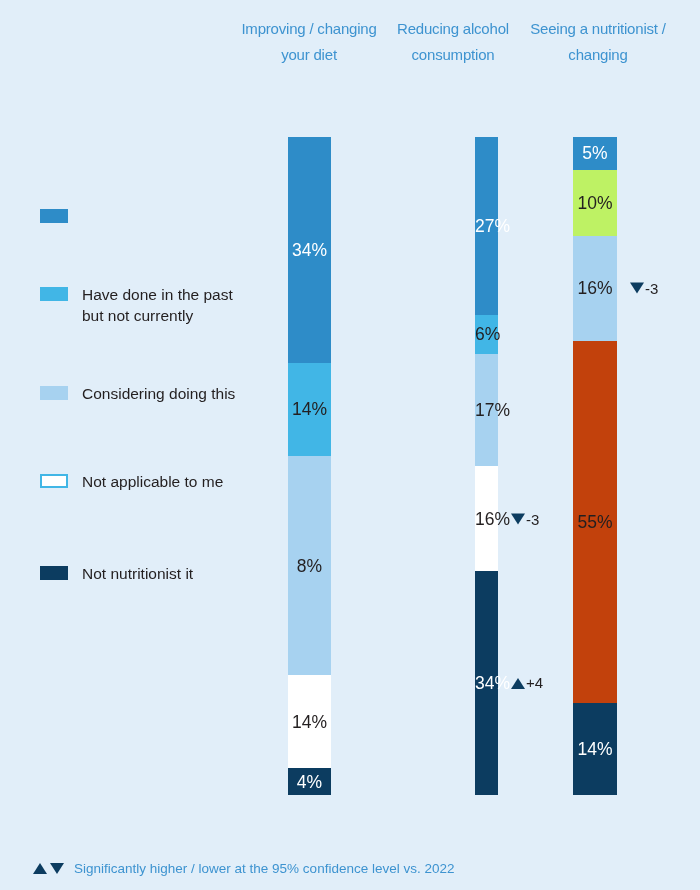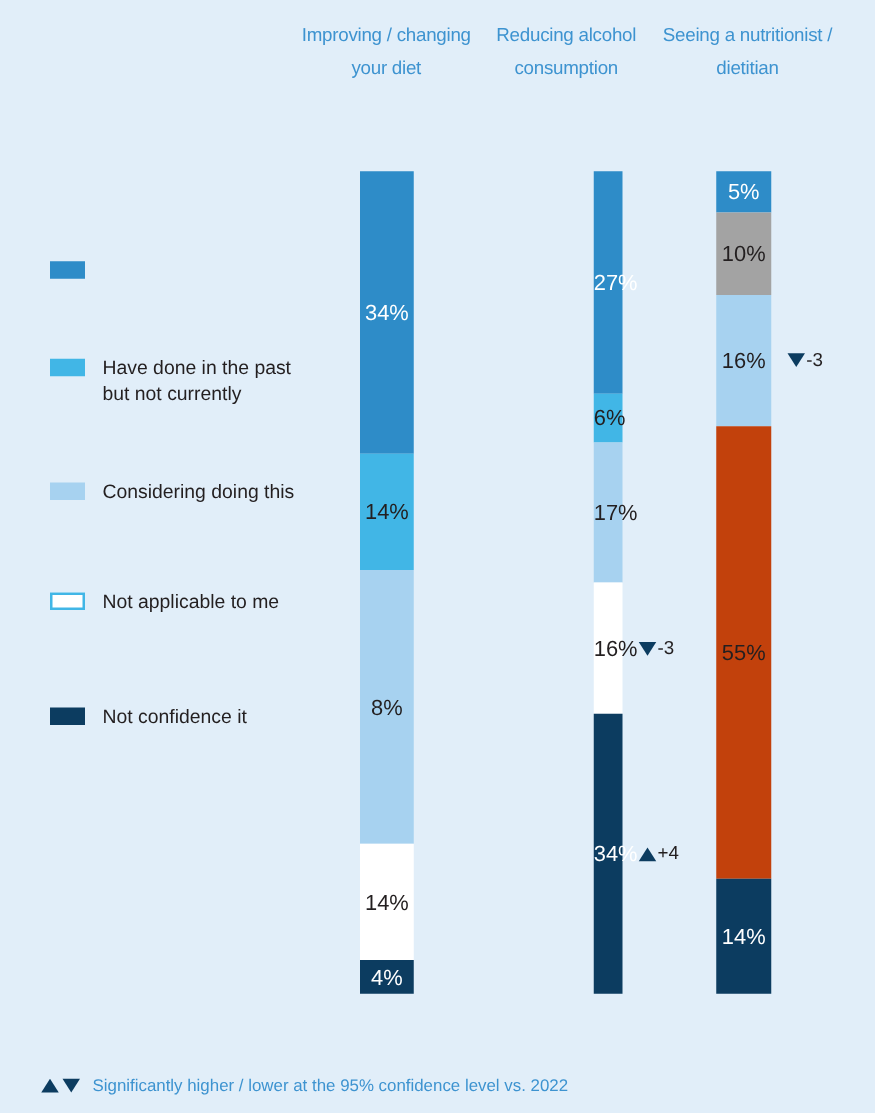--- a/index.html
+++ b/index.html
@@ -151,21 +151,21 @@
 
 <div class="headers">
   <div class="col-header c0">Improving /
 changing
 your diet</div>
   <div class="col-header c1">Reducing
 alcohol
 consumption</div>
   <div class="col-header c2">Seeing a
 nutritionist /
-dietitian</div>
+changing</div>
 </div>
 
 <div class="legend">
   <div class="legend-item l0">
     <span class="swatch" style="background: rgb(46, 140, 200);"></span>
   </div>
   <div class="legend-item l1">
     <span class="swatch" style="background: rgb(65, 182, 230);"></span>
     <span class="legend-label">Have done in the past
 but not currently</span>
@@ -173,21 +173,21 @@
   <div class="legend-item l2">
     <span class="swatch" style="background: rgb(167, 210, 240);"></span>
     <span class="legend-label">Considering doing this</span>
   </div>
   <div class="legend-item l3">
     <span class="swatch" style="background: rgb(255, 255, 255); border: 2px solid rgb(65, 182, 230);"></span>
     <span class="legend-label">Not applicable to me</span>
   </div>
   <div class="legend-item l4">
     <span class="swatch" style="background: rgb(12, 60, 96);"></span>
-    <span class="legend-label">Not confidence it</span>
+    <span class="legend-label">Not nutritionist it</span>
   </div>
 </div>
 
 <div class="chart">
   <div class="bar b0">
       <div class="seg" style="height: 34.3434%; background: rgb(46, 140, 200);">
         <span class="seg-label on-dark">34%</span>
       </div>
       <div class="seg" style="height: 14.1414%; background: rgb(65, 182, 230);">
         <span class="seg-label on-light">14%</span>
@@ -224,21 +224,21 @@
         <span class="delta up">
           <span class="tri up"></span>
           <span class="delta-text">+4</span>
         </span>
       </div>
     </div>
   <div class="bar b2">
       <div class="seg" style="height: 5%; background: rgb(46, 140, 200);">
         <span class="seg-label on-dark">5%</span>
       </div>
-      <div class="seg" style="height: 10%; background: #a3a3a3;">
+      <div class="seg" style="height: 10%; background: #bef264;">
         <span class="seg-label on-light">10%</span>
       </div>
       <div class="seg" style="height: 16%; background: rgb(167, 210, 240);">
         <span class="seg-label on-light">16%</span>
         <span class="delta down">
           <span class="tri down"></span>
           <span class="delta-text">-3</span>
         </span>
       </div>
       <div class="seg" style="height: 55%; background: #c2410c;">

